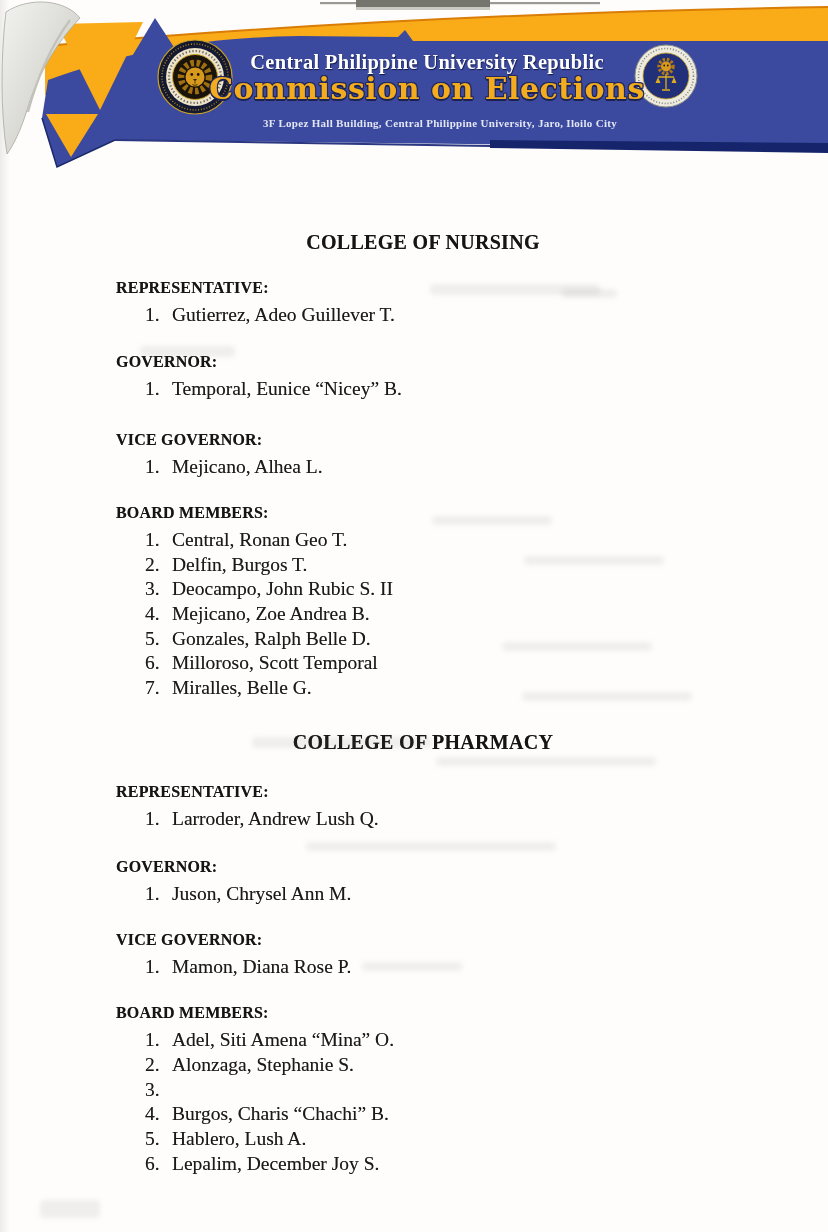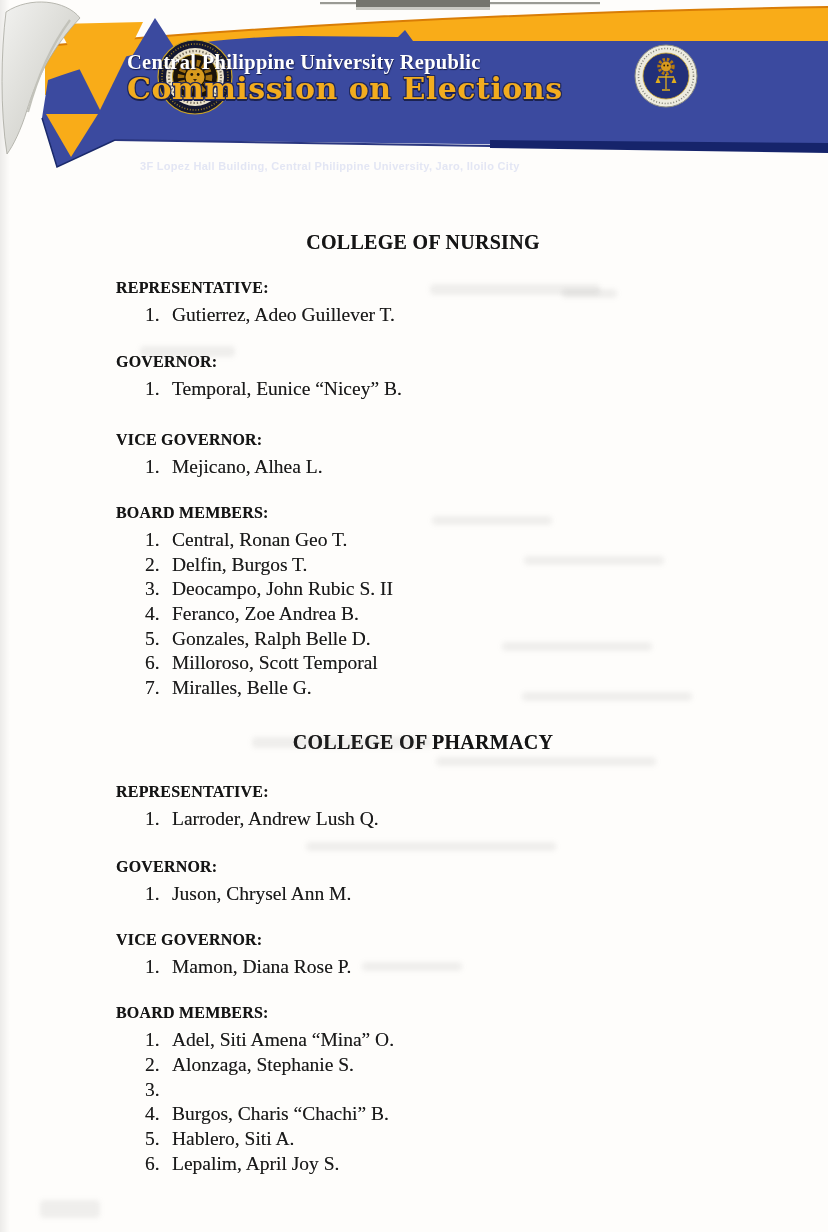--- a/index.html
+++ b/index.html
@@ -8,39 +8,38 @@
     background:#fefdfb;overflow:hidden;
     font-family:"Liberation Serif", serif;
   }
   
   .page::before{
     content:"";position:absolute;left:0;top:0;width:10px;height:100%;
     background:linear-gradient(90deg,rgba(0,0,0,0.07),rgba(0,0,0,0));
     pointer-events:none;
   }
   .banner-svg{position:absolute;left:0;top:0;}
-  .banner-text div{position:absolute;text-align:left;white-space:nowrap;}
+  .banner-text div{position:absolute;text-align:center;white-space:nowrap;}
   .org1{
     top:51px;left:127px;width:600px;
     color:#ffffff;font-weight:bold;font-size:20.5px;letter-spacing:.3px;
     font-family:"Liberation Serif", serif;
     text-shadow:.6px .8px 1px rgba(10,14,50,.85);
   }
   .org2{
     top:71px;left:127px;width:600px;
     font-family:"DejaVu Serif", serif;font-weight:bold;font-size:30px;letter-spacing:.5px;
     color:#f2ac1e;
     text-shadow:-1px 0 #222a5e,1px 0 #222a5e,0 -1px #222a5e,0 1.5px #1b2250,
                 -1px -1px #222a5e,1px 1px #222a5e,1px -1px #222a5e,-1px 1px #222a5e;
   }
   .org3{
     top:117px;left:140px;width:600px;
     color:#e3e6f4;font-weight:bold;font-size:11px;letter-spacing:.3px;
-    font-family:Liberation Sans, sans-serif;
-    margin-top:43px;
+    font-family:Liberation Serif, serif;
   }
   .college-title{
     position:absolute;left:0;width:846px;text-align:center;
     font-size:20px;font-weight:bold;color:#151515;letter-spacing:.3px;
     text-shadow:0 0 .5px rgba(20,20,20,.55);
   }
   .pos-heading{
     position:absolute;left:116px;
     font-size:16px;font-weight:bold;color:#151515;letter-spacing:.2px;
     text-shadow:0 0 .5px rgba(20,20,20,.55);
@@ -158,21 +157,21 @@
         <div class="cand-item" style="height: 24.7px;">
           <span class="num">2.</span>
           <span class="cname">Delfin, Burgos T.</span>
         </div>
         <div class="cand-item" style="height: 24.7px;">
           <span class="num">3.</span>
           <span class="cname">Deocampo, John Rubic S. II</span>
         </div>
         <div class="cand-item" style="height: 24.7px;">
           <span class="num">4.</span>
-          <span class="cname">Feranco, Zoe Andrea B.</span>
+          <span class="cname">Mejicano, Zoe Andrea B.</span>
         </div>
         <div class="cand-item" style="height: 24.7px;">
           <span class="num">5.</span>
           <span class="cname">Gonzales, Ralph Belle D.</span>
         </div>
         <div class="cand-item" style="height: 24.7px;">
           <span class="num">6.</span>
           <span class="cname">Milloroso, Scott Temporal</span>
         </div>
         <div class="cand-item" style="height: 24.7px;">
@@ -214,25 +213,25 @@
         </div>
         <div class="cand-item" style="height: 24.8px;">
           <span class="num">3.</span>
         </div>
         <div class="cand-item" style="height: 24.8px;">
           <span class="num">4.</span>
           <span class="cname">Burgos, Charis “Chachi” B.</span>
         </div>
         <div class="cand-item" style="height: 24.8px;">
           <span class="num">5.</span>
-          <span class="cname">Hablero, Siti A.</span>
+          <span class="cname">Hablero, Lush A.</span>
         </div>
         <div class="cand-item" style="height: 24.8px;">
           <span class="num">6.</span>
-          <span class="cname">Lepalim, April Joy S.</span>
+          <span class="cname">Lepalim, December Joy S.</span>
         </div>
       </div>
     </div>
 
 <div class="smudge" style="left: 430px; top: 284px; width: 170px; height: 11px;"></div>
     <div class="smudge" style="left: 562px; top: 289px; width: 55px; height: 9px;"></div>
     <div class="smudge" style="left: 140px; top: 346px; width: 95px; height: 11px;"></div>
     <div class="smudge" style="left: 432px; top: 516px; width: 120px; height: 9px;"></div>
     <div class="smudge" style="left: 524px; top: 556px; width: 140px; height: 9px;"></div>
     <div class="smudge" style="left: 502px; top: 642px; width: 150px; height: 9px;"></div>

